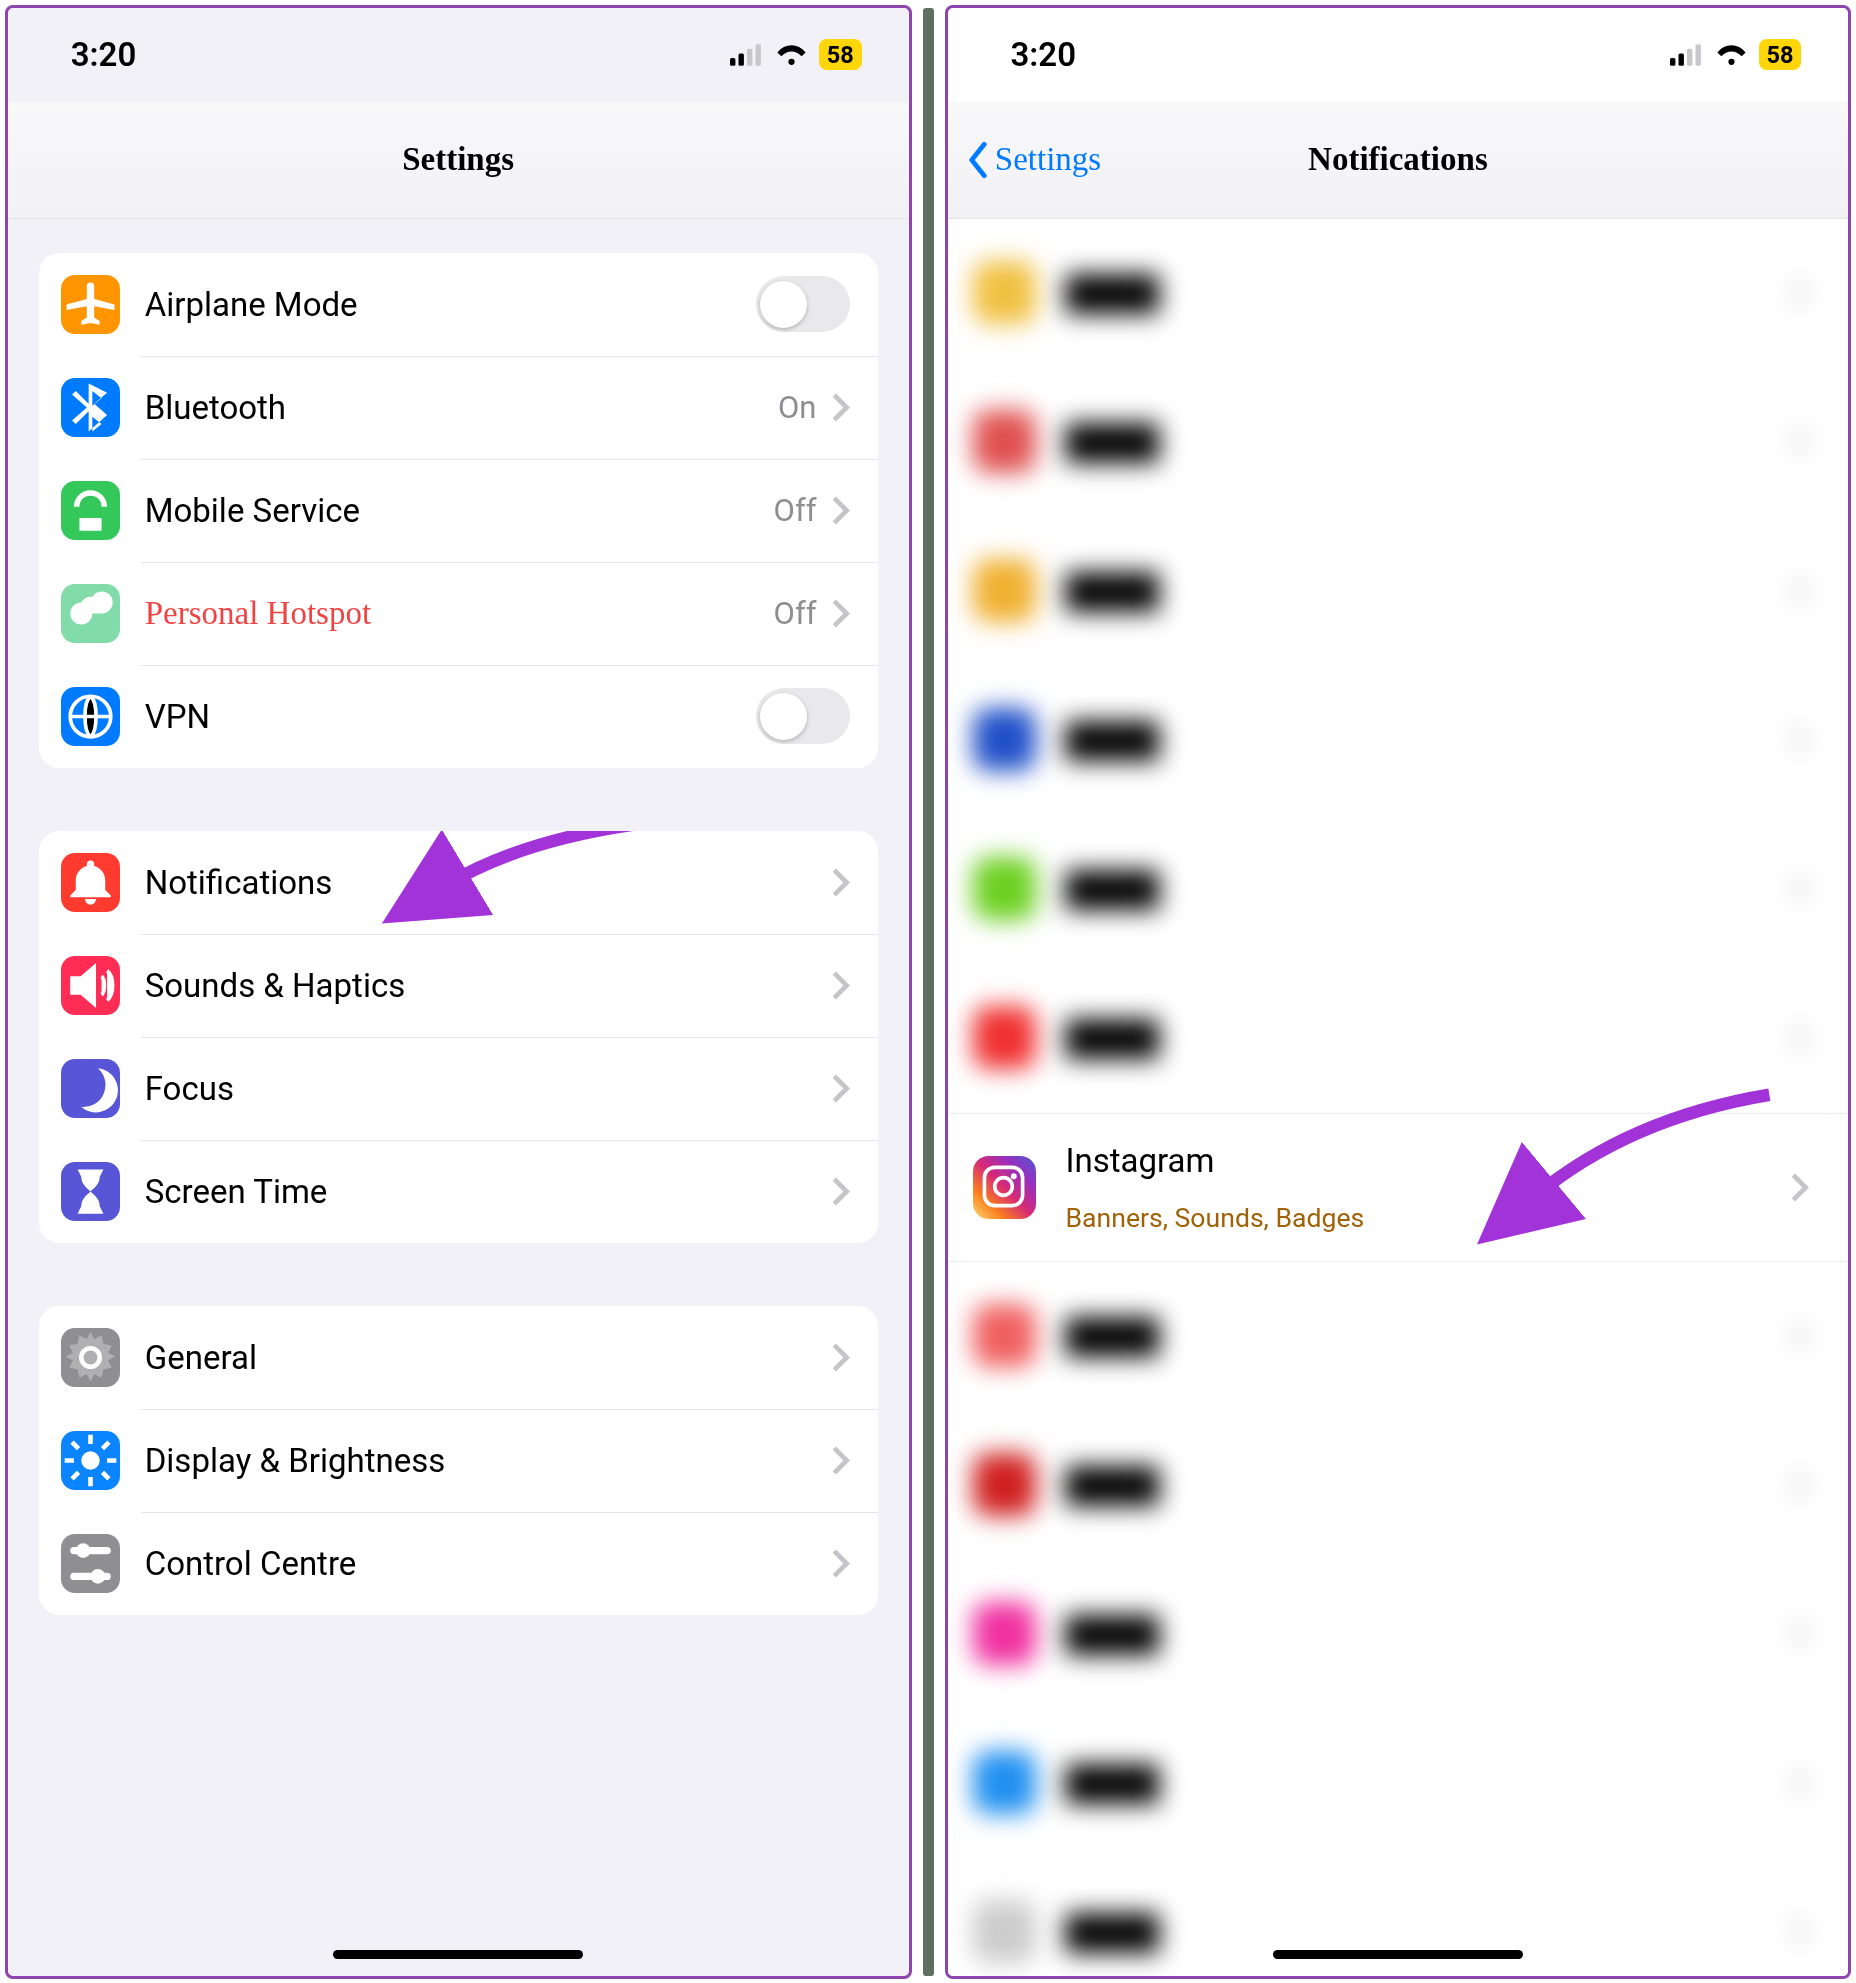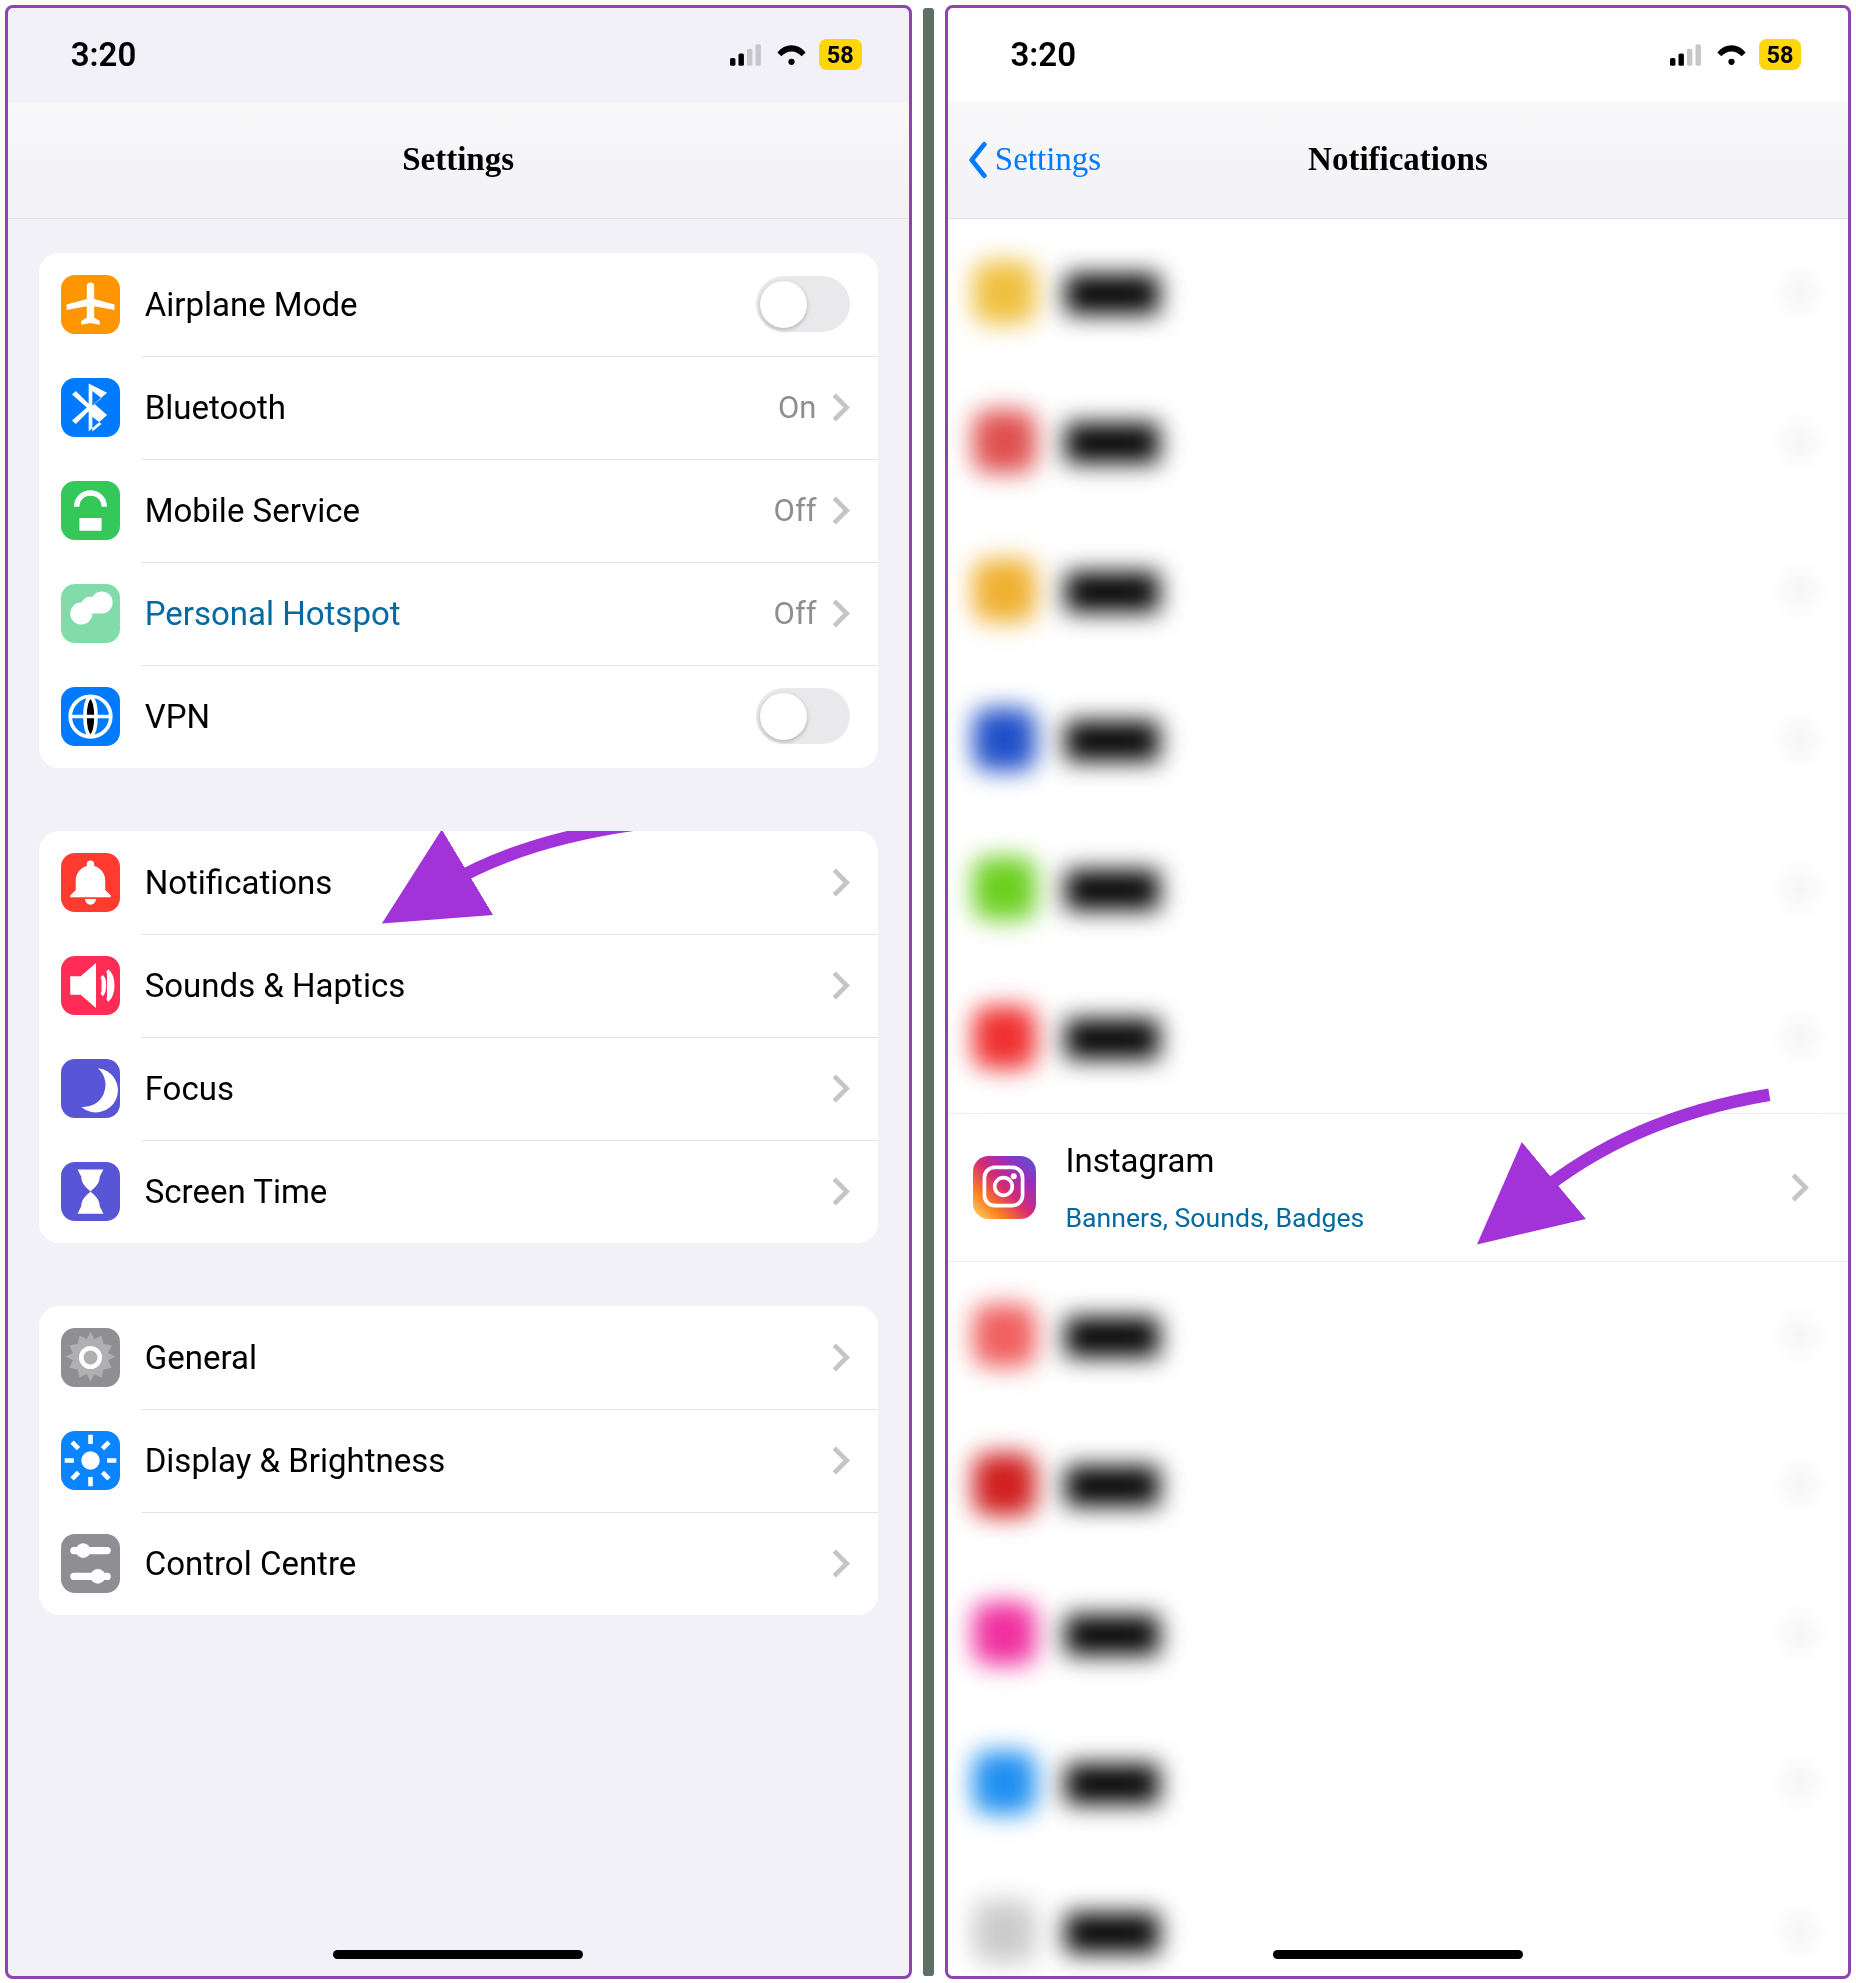--- a/index.html
+++ b/index.html
@@ -101,21 +101,21 @@
     display: flex;
     align-items: center;
     justify-content: center;
     color: #fff;
   }
   .row .label {
     flex: 1;
     font-size: 33px;
     color: #000;
   }
-  .row .label.disabled { color: #0369a1; }
+  .row .label.disabled { color: #ef4444; font-family: Liberation Serif, serif; }
   .row .value {
     font-size: 31px;
     color: #8d8d92;
     margin-right: 14px;
   }
   .chevron {
     width: 19px; height: 31px;
     stroke: #c5c5c9;
     stroke-width: 6;
     fill: none;
@@ -164,21 +164,21 @@
     margin-right: 30px;
     flex-shrink: 0;
   }
   .notif-row .texts { flex: 1; }
   .notif-row .app-name {
     font-size: 33px;
     color: #000;
   }
   .notif-row .app-sub {
     font-size: 26.6px;
-    color: #0369a1;
+    color: #a16207;
     margin-top: 22px;
   }
 
   
   .home-indicator {
     position: absolute;
     bottom: 17px;
     left: 50%;
     transform: translateX(-50%);
     width: 250px; height: 9.4px;

